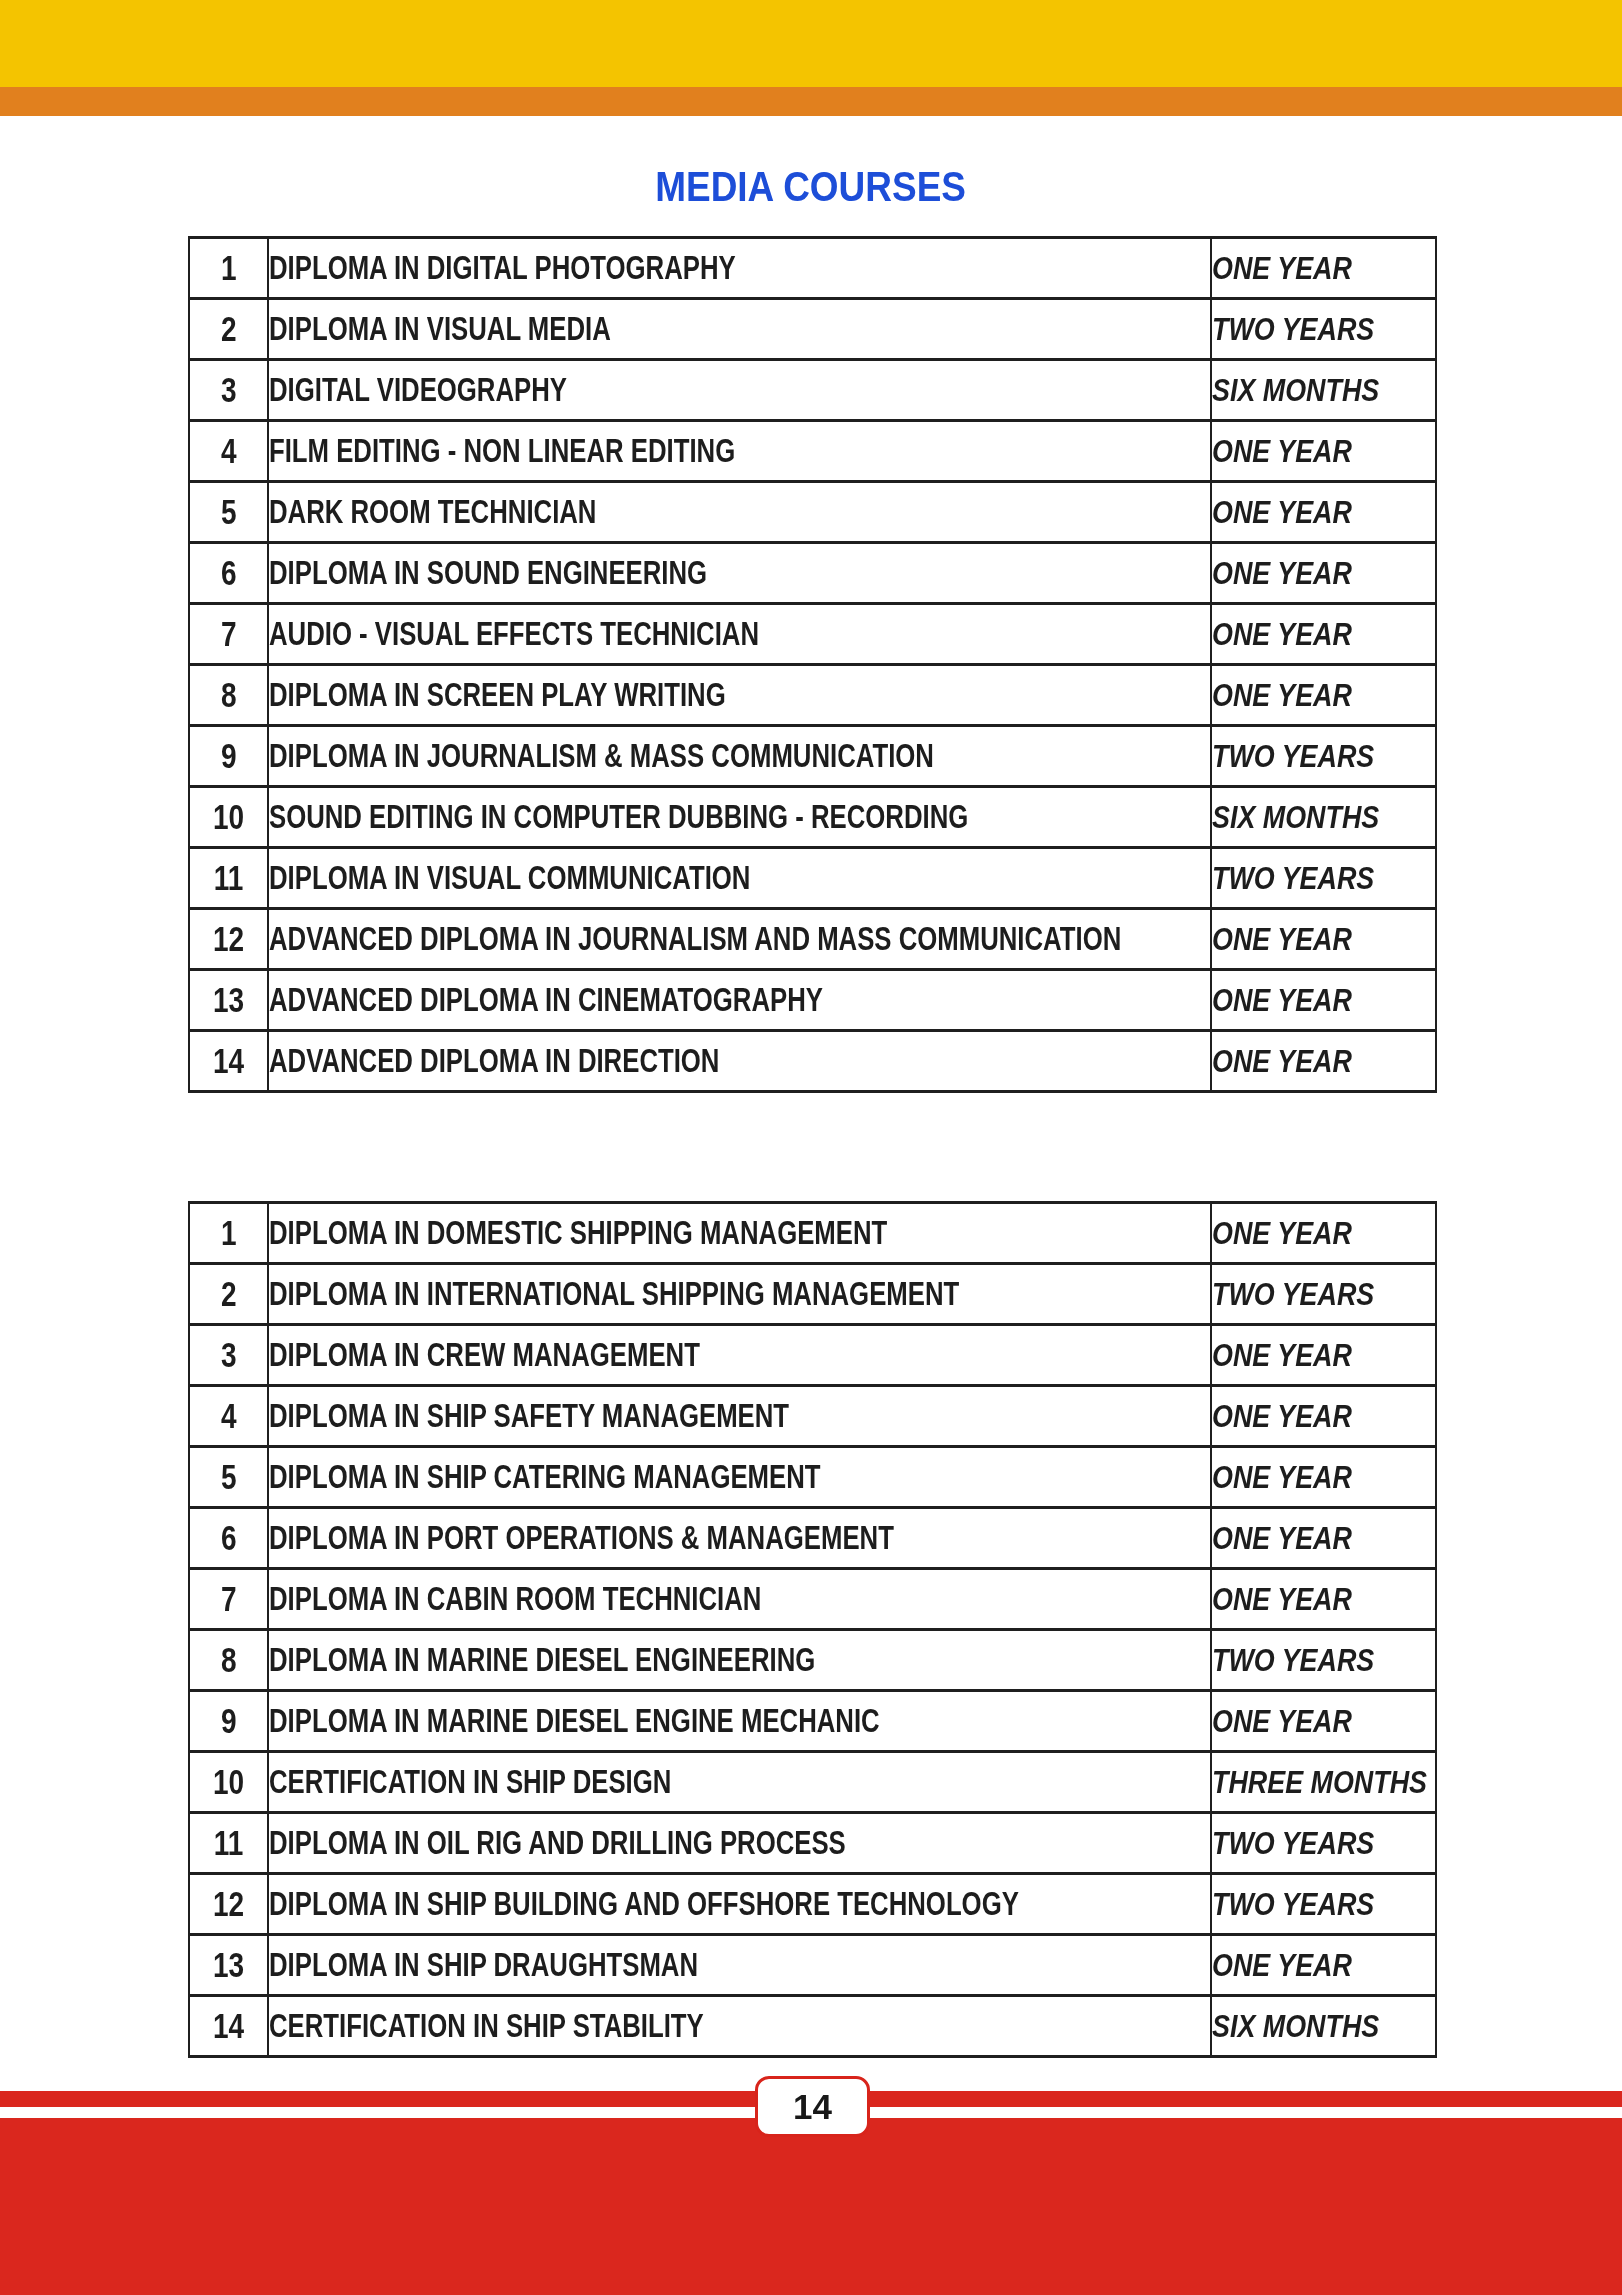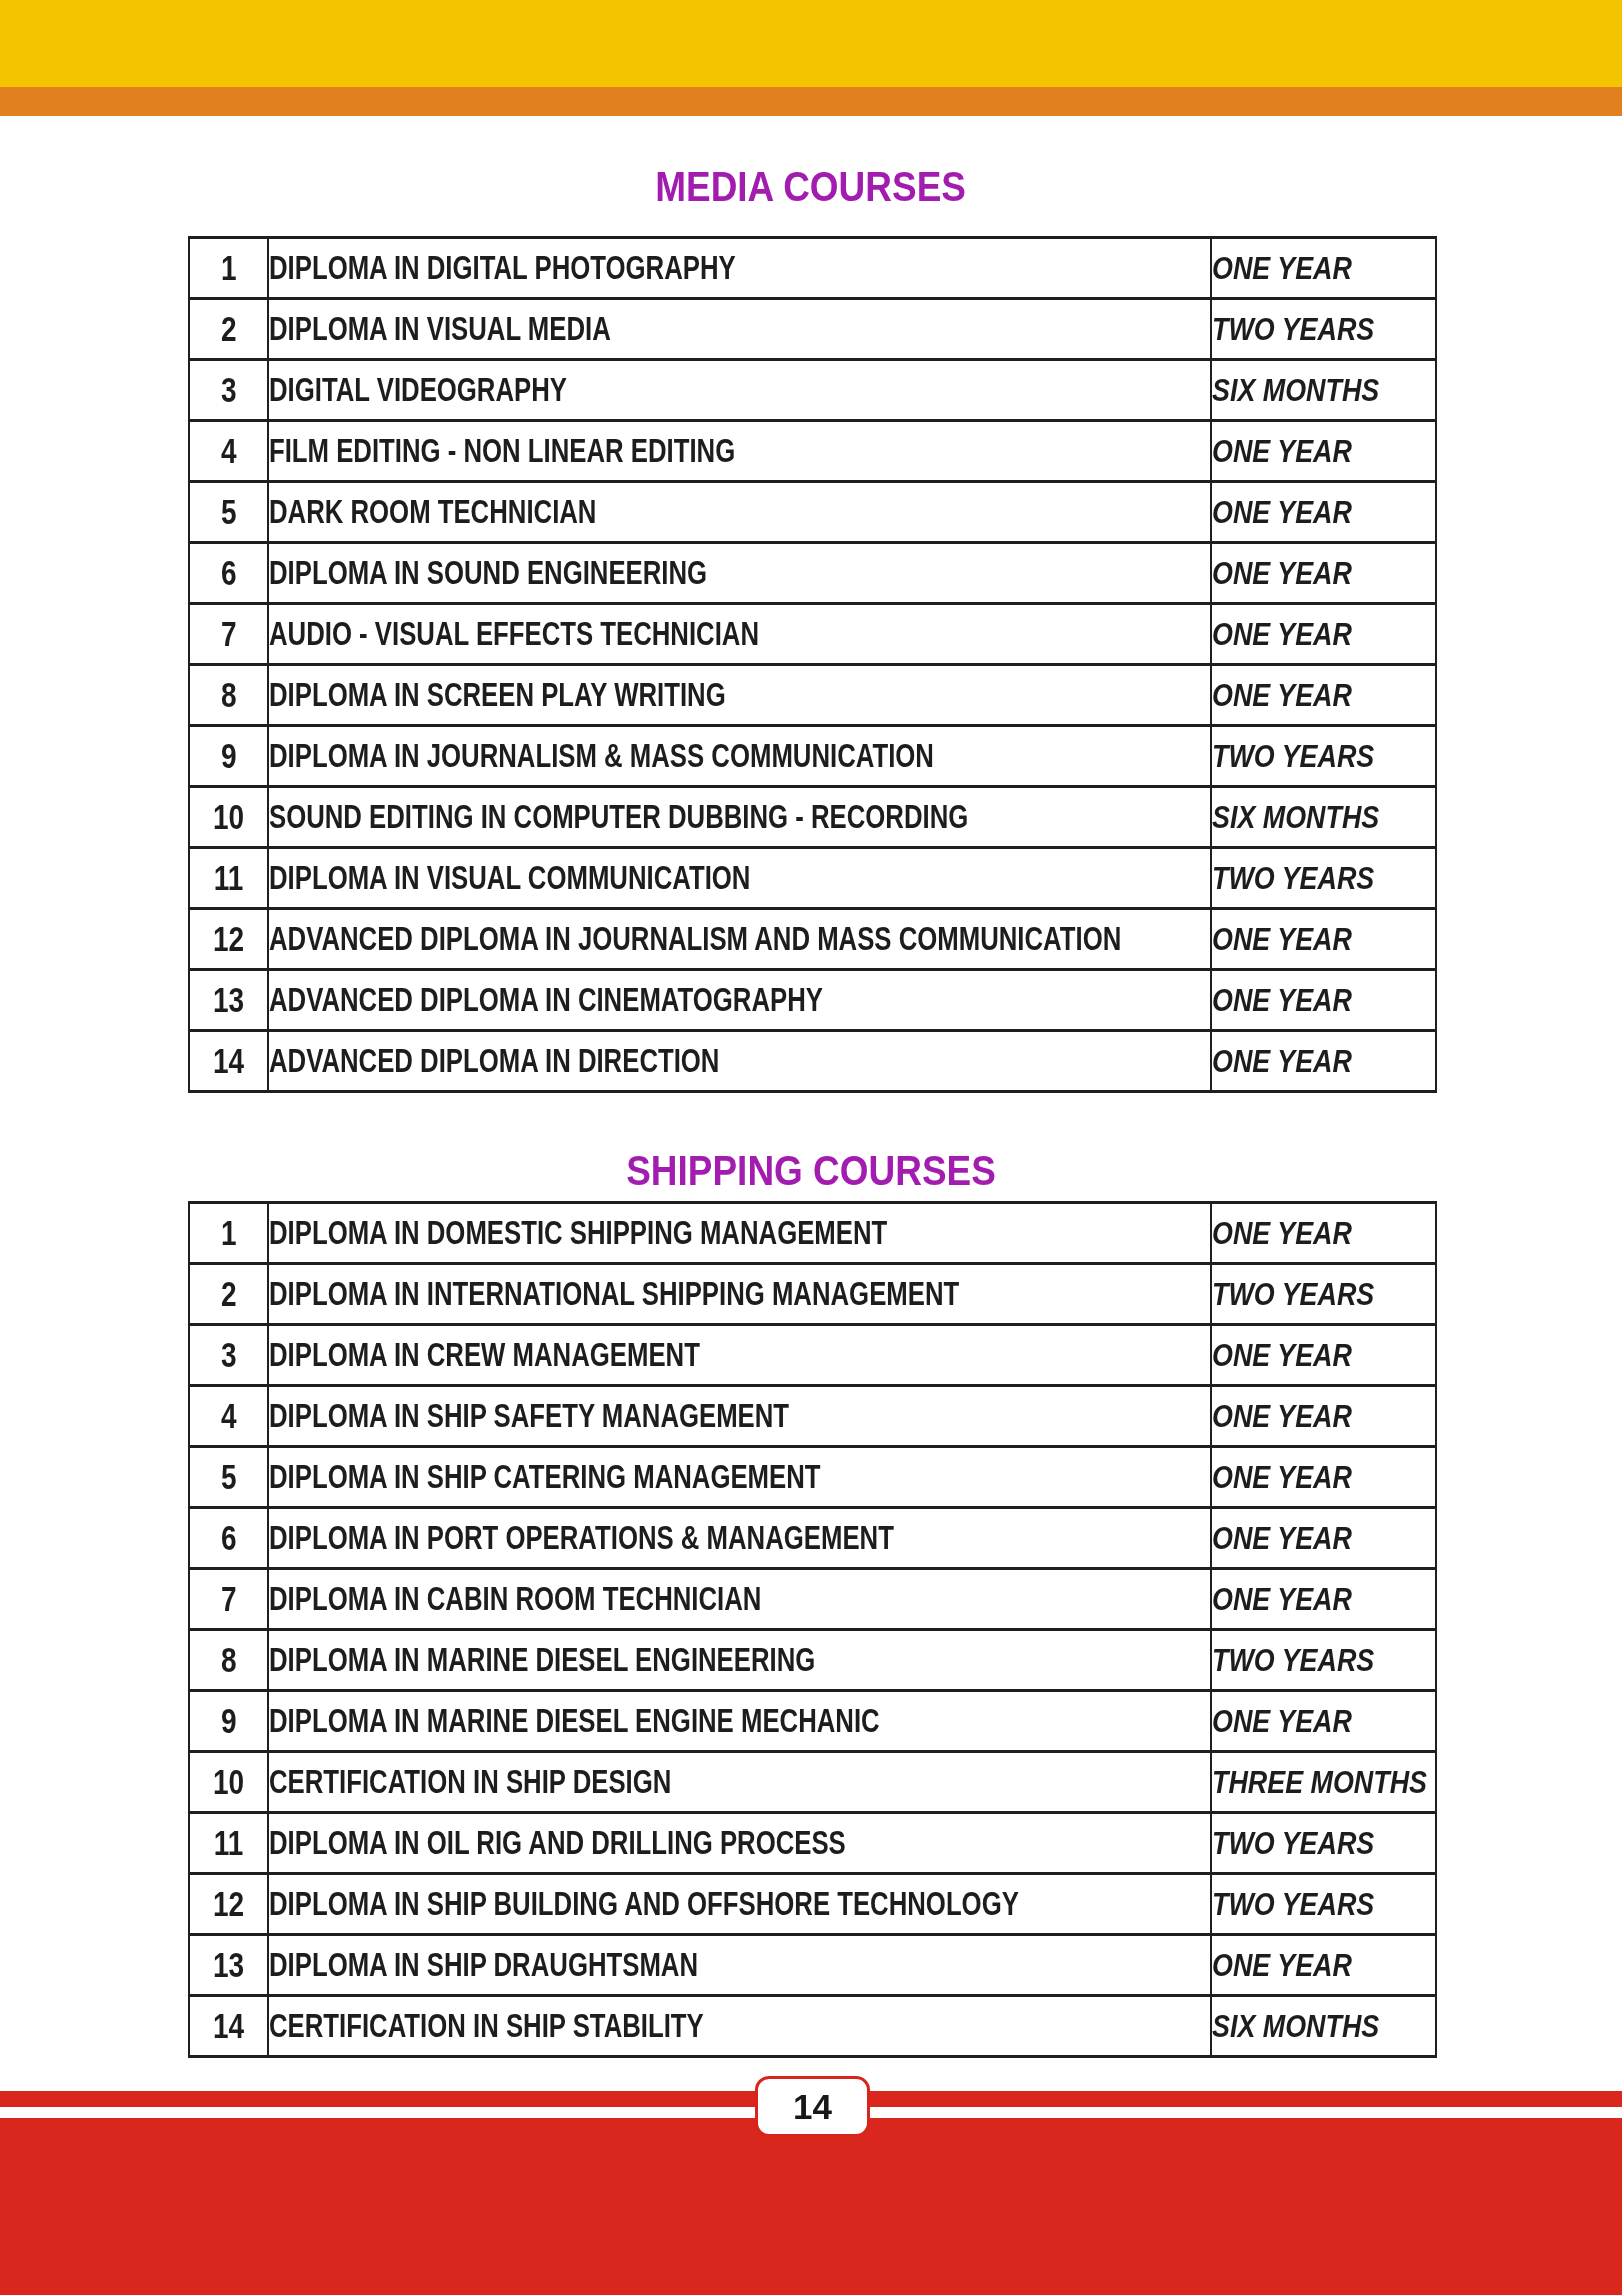--- a/index.html
+++ b/index.html
@@ -20,21 +20,21 @@
   
   .section-title {
     position: absolute;
     left: 0;
     width: 100%;
     margin: 0;
     text-align: center;
     font-size: 42px;
     line-height: 42px;
     font-weight: bold;
-    color: #a21caf;
+    color: #1d4ed8;
   }
   .title-media { top: 166px; }
   .title-shipping { top: 1150px; }
   .title-text { display: inline-block; transform: scaleX(0.88); transform-origin: 50% 50%; white-space: nowrap; }
 
   
   table.courses {
     position: absolute;
     left: 188px;
     width: 1247px;
@@ -168,23 +168,20 @@
           <td class="td-dur"><span class="ct">ONE YEAR</span></td>
         </tr>
         <tr>
           <td class="td-no"><span class="ct">14</span></td>
           <td class="td-name"><span class="ct">ADVANCED DIPLOMA IN DIRECTION</span></td>
           <td class="td-dur"><span class="ct">ONE YEAR</span></td>
         </tr>
       </tbody>
   </table>
 
-  <h1 class="section-title title-shipping">
-    <span class="title-text">SHIPPING COURSES</span>
-  </h1>
 
   <table class="courses shipping">
     <colgroup>
         <col style="width:79px">
         <col style="width:943px">
         <col style="width:225px">
       </colgroup>
     <tbody>
         <tr>
           <td class="td-no"><span class="ct">1</span></td>

